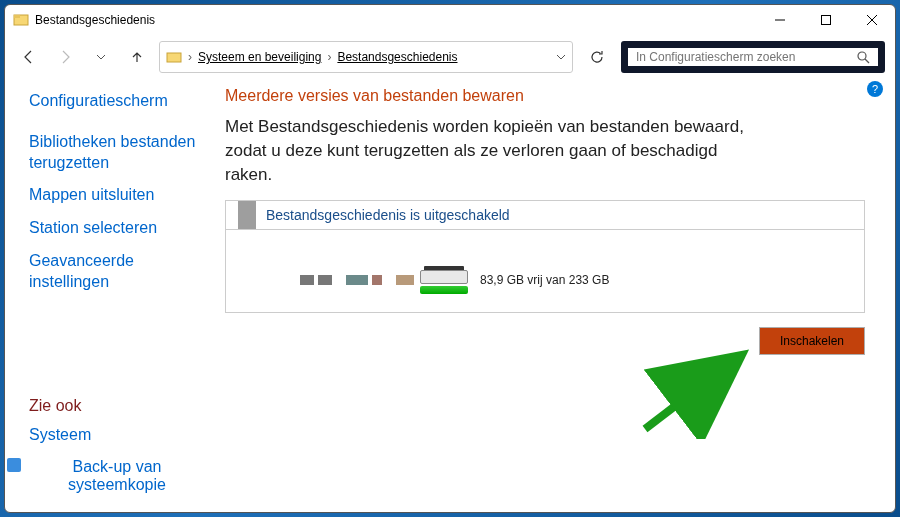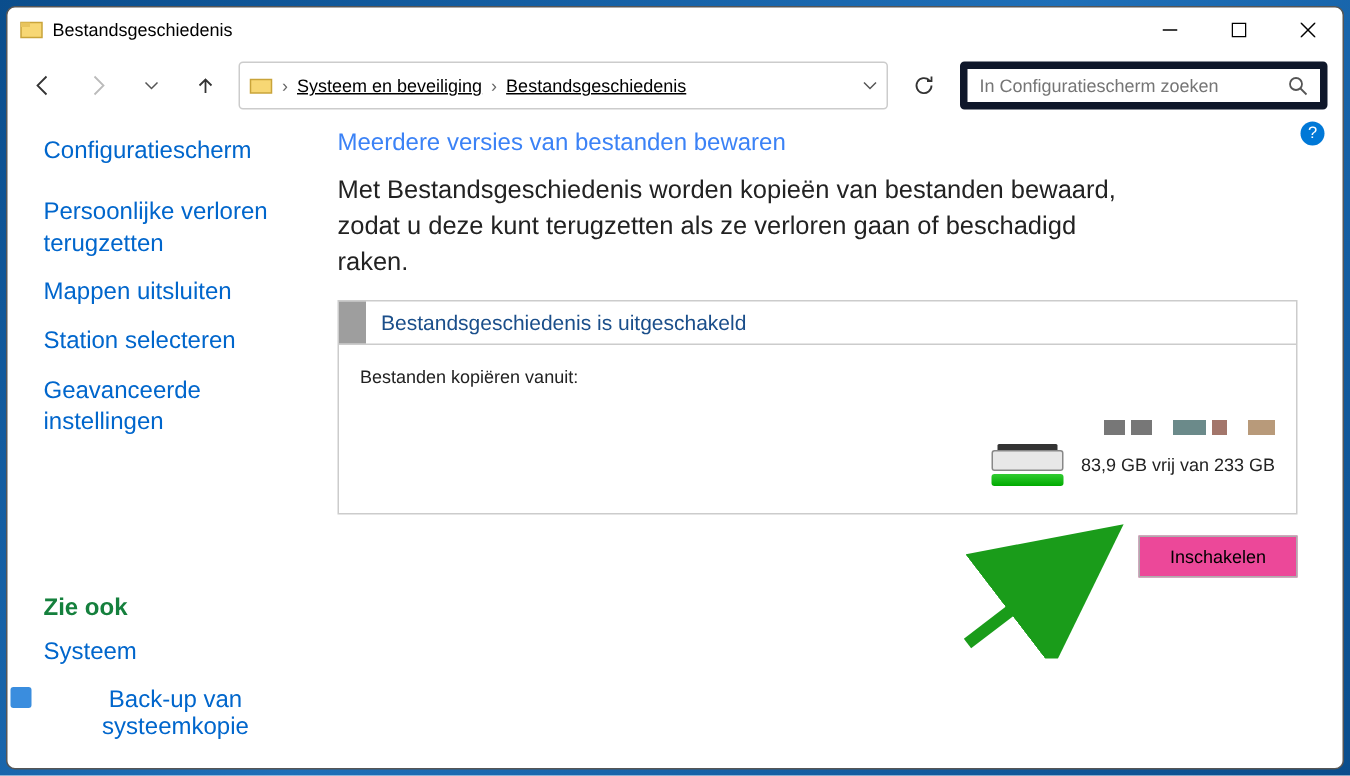--- a/index.html
+++ b/index.html
@@ -11,52 +11,52 @@
 .win-controls { display: flex; }
 .win-btn { width: 46px; height: 30px; display: flex; align-items: center; justify-content: center; cursor: pointer; }
 .toolbar { height: 44px; display: flex; align-items: center; padding: 0 10px; gap: 8px; }
 .nav-btn { width: 28px; height: 28px; display: flex; align-items: center; justify-content: center; cursor: pointer; color: #333; border-radius: 3px; }
 .nav-btn.disabled { color: #aaa; }
 .addressbar { flex: 1; height: 32px; border: 1px solid #ccc; border-radius: 3px; display: flex; align-items: center; padding: 0 6px; gap: 6px; font-size: 12px; }
 .breadcrumb-sep { color: #666; }
 .breadcrumb-item { color: #000; cursor: pointer; text-decoration: underline; }
 .addr-dropdown { margin-left: auto; cursor: pointer; color: #555; }
 .refresh-btn { width: 32px; height: 32px; display: flex; align-items: center; justify-content: center; cursor: pointer; color: #333; }
-.searchbox { width: 245px; height: 32px; border: 5px solid #0f172a; border-radius: 3px; display: flex; align-items: center; padding: 0 8px; }
+.searchbox { width: 264px; height: 32px; border: 7px solid #0f172a; border-radius: 3px; display: flex; align-items: center; padding: 0 8px; }
 .searchbox input { border: none; outline: none; flex: 1; font-size: 12px; color: #666; }
 .search-icon { color: #555; cursor: pointer; }
 .content { flex: 1; display: flex; position: relative; }
 .sidebar { width: 200px; padding: 12px 0 8px 24px; display: flex; flex-direction: column; font-size: 16px; }
 .sidebar-link { color: #0066cc; margin-bottom: 12px; cursor: pointer; line-height: 1.3; }
 .sidebar-spacer { flex: 1; }
-.sidebar-footer-title { color: #15803d; margin-bottom: 10px; font-weight: bold; }
+.sidebar-footer-title { color: #7f1d1d; margin-bottom: 10px; }
 .sidebar-footer-link { color: #0066cc; margin-bottom: 10px; cursor: pointer; margin-left: -18px; padding-left: 18px; position: relative; text-align: center; }
 .sidebar-footer-link.with-icon::before { content: ""; position: absolute; left: -4px; top: 0; width: 14px; height: 14px; background: #3a8dde; border-radius: 2px; }
 .main { flex: 1; padding: 8px 30px 0 20px; position: relative; }
-.page-title { color: #3b82f6; font-size: 16px; font-weight: 400; margin-bottom: 10px; }
+.page-title { color: #c2410c; font-size: 16px; font-weight: 400; margin-bottom: 10px; }
 .page-desc { font-size: 17px; color: #222; line-height: 1.4; margin-bottom: 14px; max-width: 540px; }
 .status-box { border: 1px solid #ccc; }
-.status-header { display: flex; align-items: center; padding: 0; }
+.status-header { display: flex; align-items: center; padding: 0; margin-left: 12px; }
 .status-flag { width: 18px; height: 28px; background: #9e9e9e; margin-right: 10px; }
 .status-title { color: #1a4e8a; font-size: 14px; font-weight: 400; padding: 4px 0; }
 .status-divider { height: 1px; background: #ccc; }
 .status-body { padding: 14px 14px 18px 14px; font-size: 12px; color: #222; }
 .row { display: flex; margin-bottom: 22px; }
 .row-label { width: 160px; }
 .row-value { flex: 1; }
-.drive-visual { display: flex; flex-direction: column; align-items: flex-end; gap: 6px; }
+.drive-visual { display: flex; flex-direction: row; align-items: center; gap: 6px; }
 .pixel-strip { display: flex; gap: 4px; align-items: flex-end; }
 .pixel-block { width: 14px; height: 10px; }
 .drive-icon { width: 48px; height: 28px; position: relative; }
 .drive-body { position: absolute; top: 4px; left: 0; width: 48px; height: 14px; background: #e8e8e8; border: 1px solid #888; border-radius: 2px; }
 .drive-bar { position: absolute; bottom: 0; left: 0; width: 48px; height: 8px; background: linear-gradient(#3c3 0%, #0a0 100%); border-radius: 2px; }
 .drive-top { position: absolute; top: 0; left: 4px; width: 40px; height: 6px; background: #333; border-radius: 1px; }
 .drive-line { display: flex; align-items: center; gap: 12px; }
 .action-row { display: flex; justify-content: flex-end; margin-top: 14px; }
-.enable-btn { border: 1px solid #adadad; background: #ec4899; padding: 6px 20px; font-size: 12px; cursor: pointer; }
+.enable-btn { border: 1px solid #adadad; background: #c2410c; padding: 6px 20px; font-size: 12px; cursor: pointer; }
 .help-badge { position: absolute; top: 2px; right: 12px; width: 16px; height: 16px; background: #0078d7; color: #fff; border-radius: 50%; font-size: 11px; display: flex; align-items: center; justify-content: center; cursor: pointer; }
 .arrow { position: absolute; left: 430px; top: 270px; pointer-events: none; }
 svg { display: block; }
 </style>
 </head>
 <body>
 
 <div class="window">
   <div class="titlebar">
     <span class="titlebar-icon">
@@ -139,21 +139,21 @@
         </span>
     </div>
   </div>
 
   <div class="content">
     <div class="help-badge">?</div>
 
     <div class="sidebar">
       <div class="sidebar-link">Configuratiescherm</div>
       <div style="height:8px"></div>
-      <div class="sidebar-link">Persoonlijke verloren terugzetten</div>
+      <div class="sidebar-link">Bibliotheken bestanden terugzetten</div>
       <div class="sidebar-link">Mappen uitsluiten</div>
       <div class="sidebar-link">Station selecteren</div>
       <div class="sidebar-link">Geavanceerde instellingen</div>
       <div class="sidebar-spacer"></div>
       <div class="sidebar-footer-title">Zie ook</div>
       <div class="sidebar-link">Systeem</div>
       <div class="sidebar-footer-link with-icon">Back-up van systeemkopie</div>
     </div>
 
     <div class="main">
@@ -161,21 +161,20 @@
       <div class="page-desc">Met Bestandsgeschiedenis worden kopieën van bestanden bewaard, zodat u deze kunt terugzetten als ze verloren gaan of beschadigd raken.</div>
 
       <div class="status-box">
         <div class="status-header">
           <div class="status-flag"></div>
           <div class="status-title">Bestandsgeschiedenis is uitgeschakeld</div>
         </div>
         <div class="status-divider"></div>
         <div class="status-body">
           <div class="row">
-            <div class="row-label">Bestanden kopiëren vanuit:</div>
           </div>
           <div class="row" style="margin-bottom:0">
             <div class="row-value drive-visual">
               <div class="drive-line">
                 <div style="width:48px"></div>
                 <div class="pixel-strip">
                   <div class="pixel-block" style="background:#777"></div>
                   <div class="pixel-block" style="background:#777"></div>
                   <div style="width:6px"></div>
                   <div class="pixel-block" style="background:#6b8a8a;width:22px"></div>

